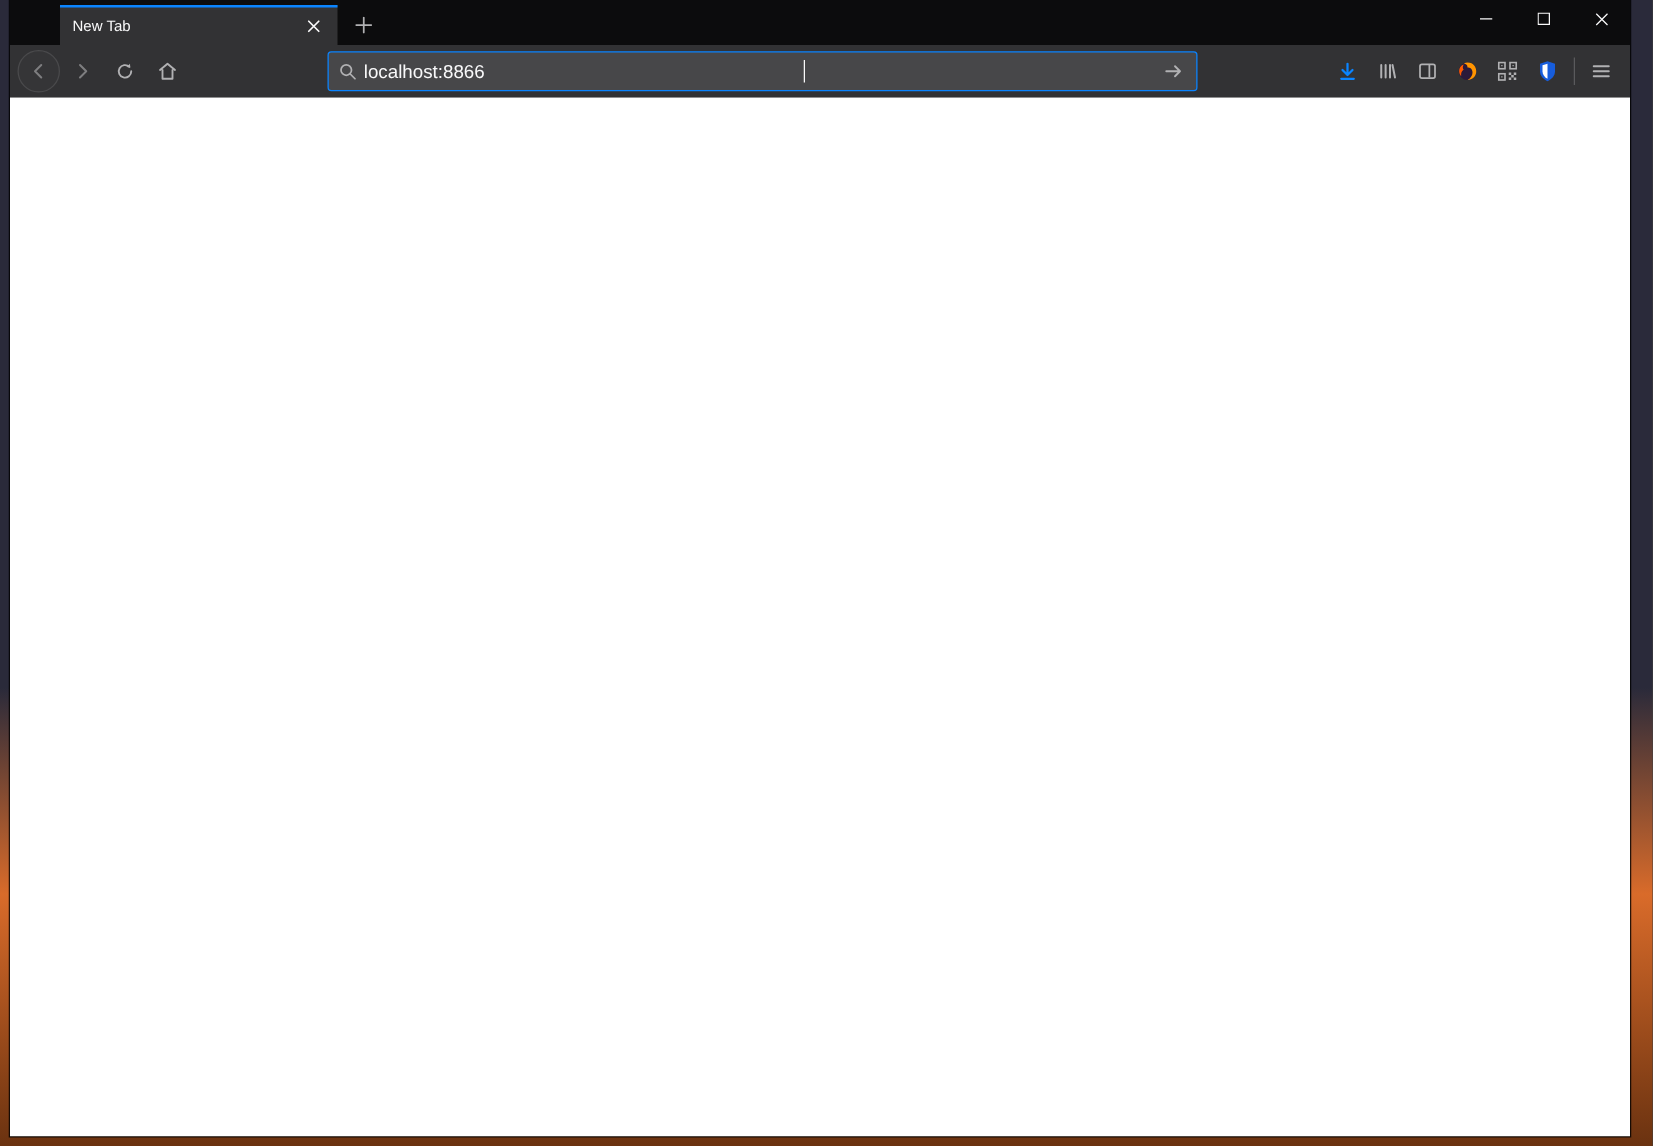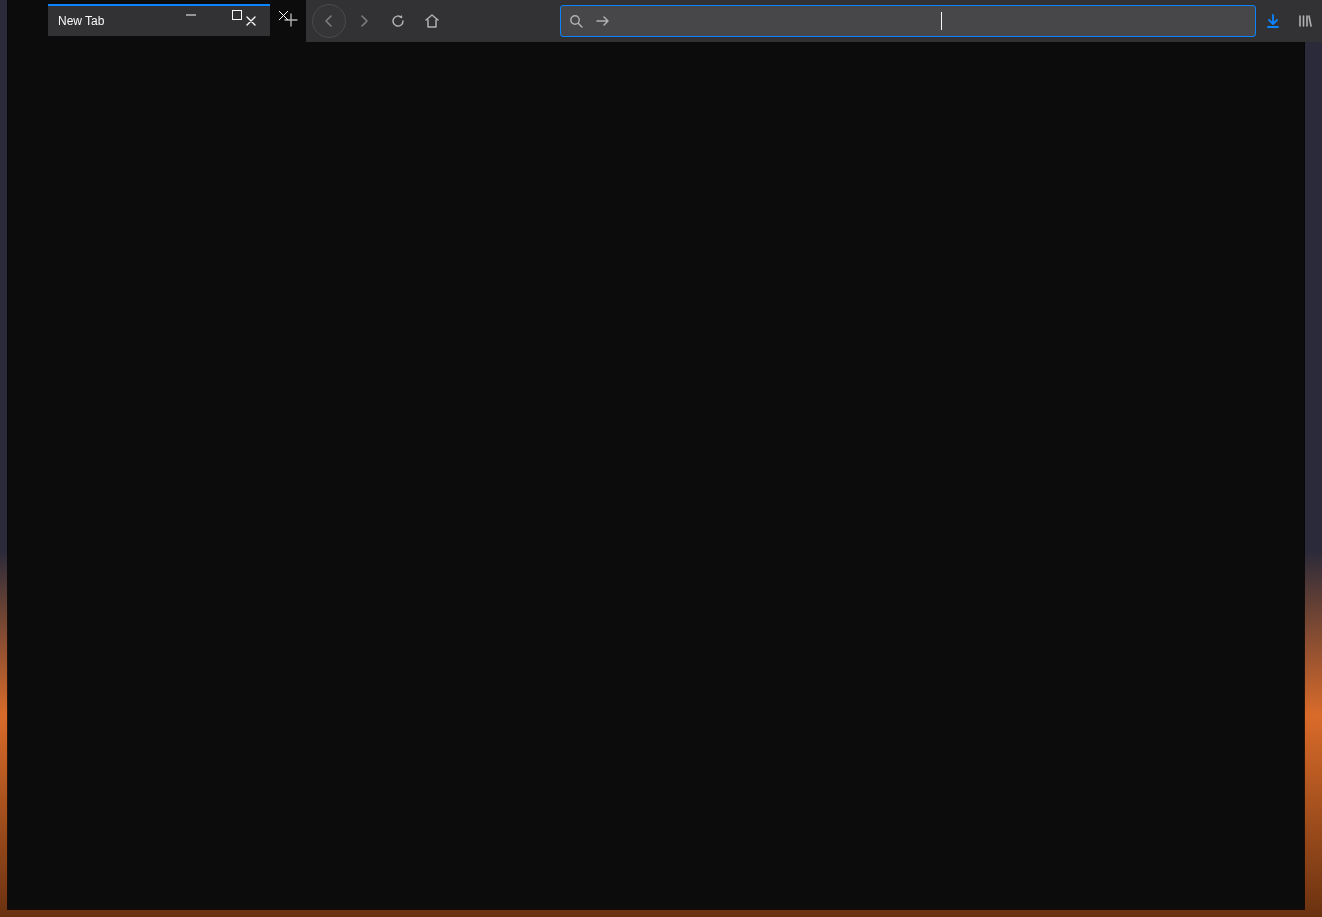--- a/index.html
+++ b/index.html
@@ -17,21 +17,21 @@
     background: linear-gradient(to bottom, #2a2a3a 0%, #2a2a3a 60%, #d96b2a 78%, #6a3210 100%);
   }
   .window {
     position: absolute;
     left: 8px;
     top: 0;
     width: 1296px;
     height: 909px;
     background: #0c0c0d;
     display: flex;
-    flex-direction: row;
+    flex-direction: column;
     box-shadow: 0 0 0 1px rgba(0,0,0,.8);
   }
   
   .titlebar {
     height: 36px;
     background: #0c0c0d;
     display: flex;
     align-items: flex-end;
     position: relative;
   }
@@ -226,20 +226,21 @@
       </svg>
     </div>
 
     <div class="url-wrap">
       <span class="search-icon">
         <svg width="14" height="14" viewBox="0 0 14 14">
           <circle cx="6" cy="6" r="4.2" fill="none" stroke="currentColor" stroke-width="1.4"></circle>
           <path d="M9.2 9.2 L13 13" stroke="currentColor" stroke-width="1.4" stroke-linecap="round"></path>
         </svg>
       </span>
+      <input class="url-input" value="localhost:8866" style="">
       <span class="text-cursor"></span>
       <div class="url-go">
         <svg width="16" height="16" viewBox="0 0 16 16">
           <path d="M2 8 H13 M9 4 L13 8 L9 12" fill="none" stroke="currentColor" stroke-width="1.5" stroke-linecap="round" stroke-linejoin="round"></path>
         </svg>
       </div>
     </div>
 
     <div class="toolbar-right">
 

